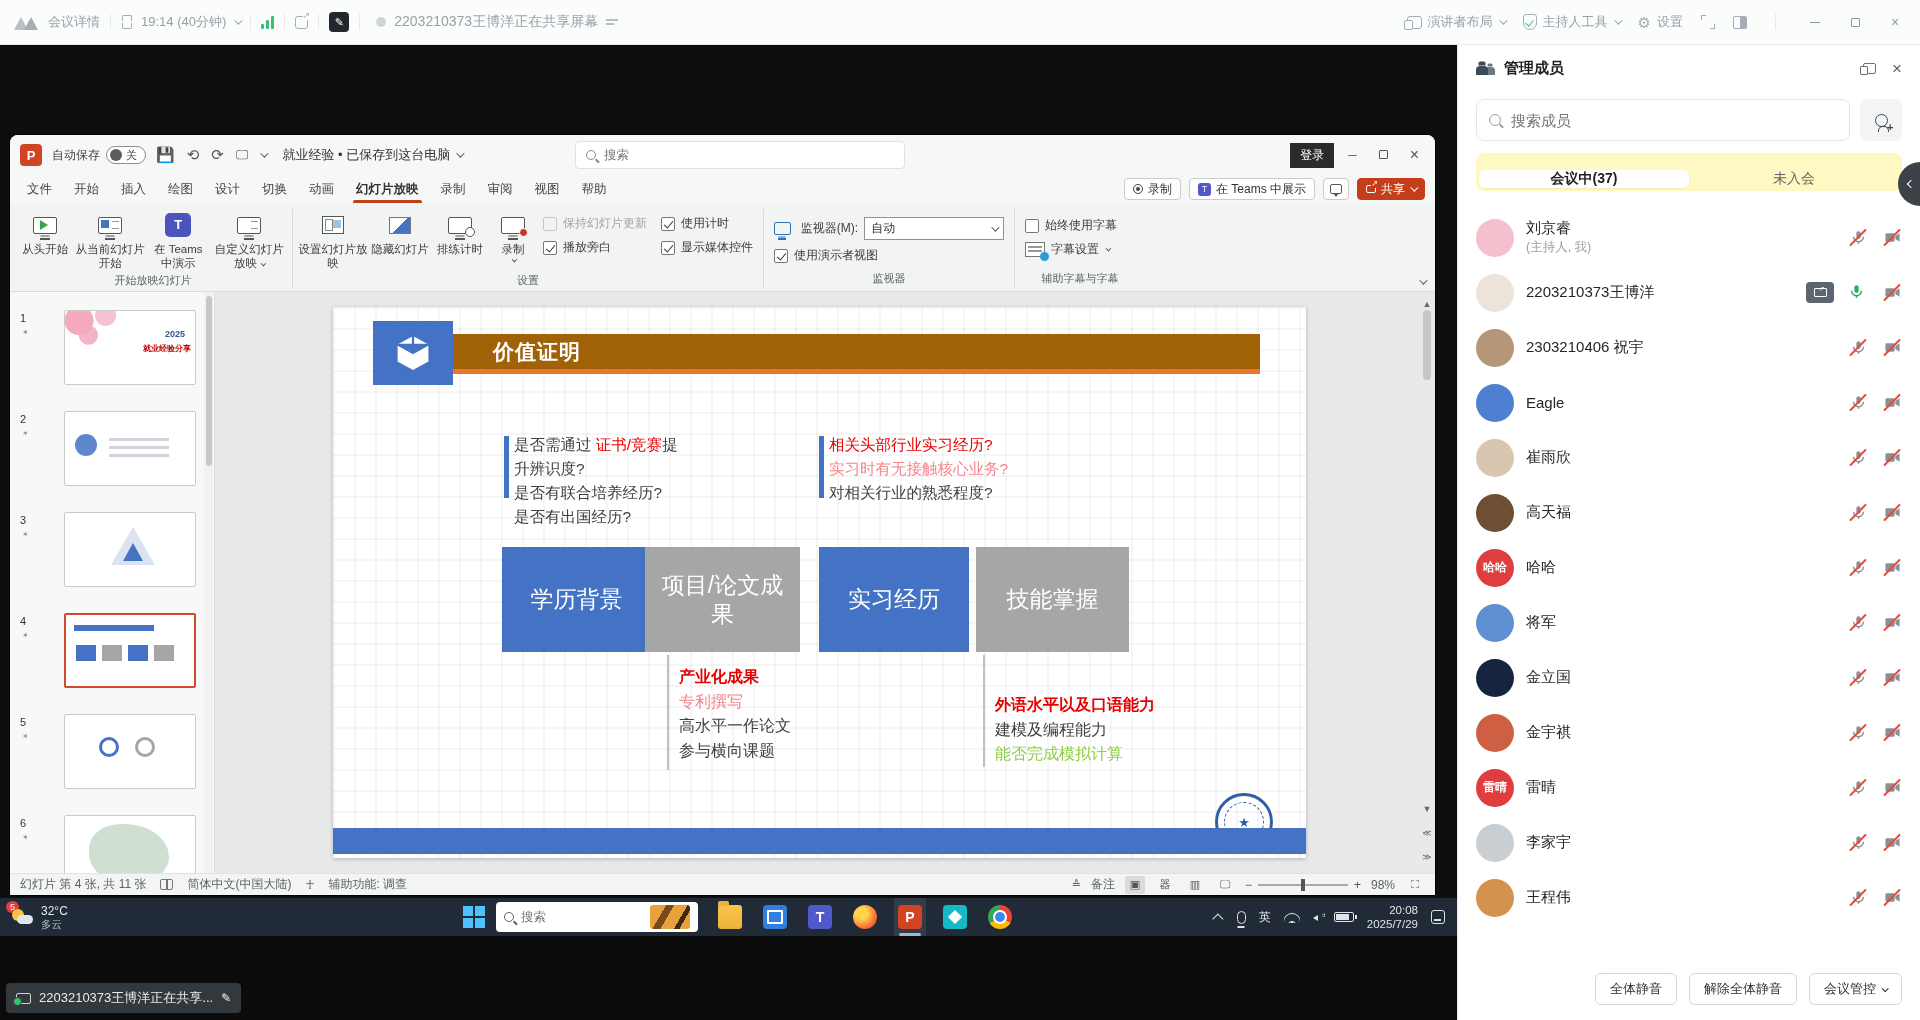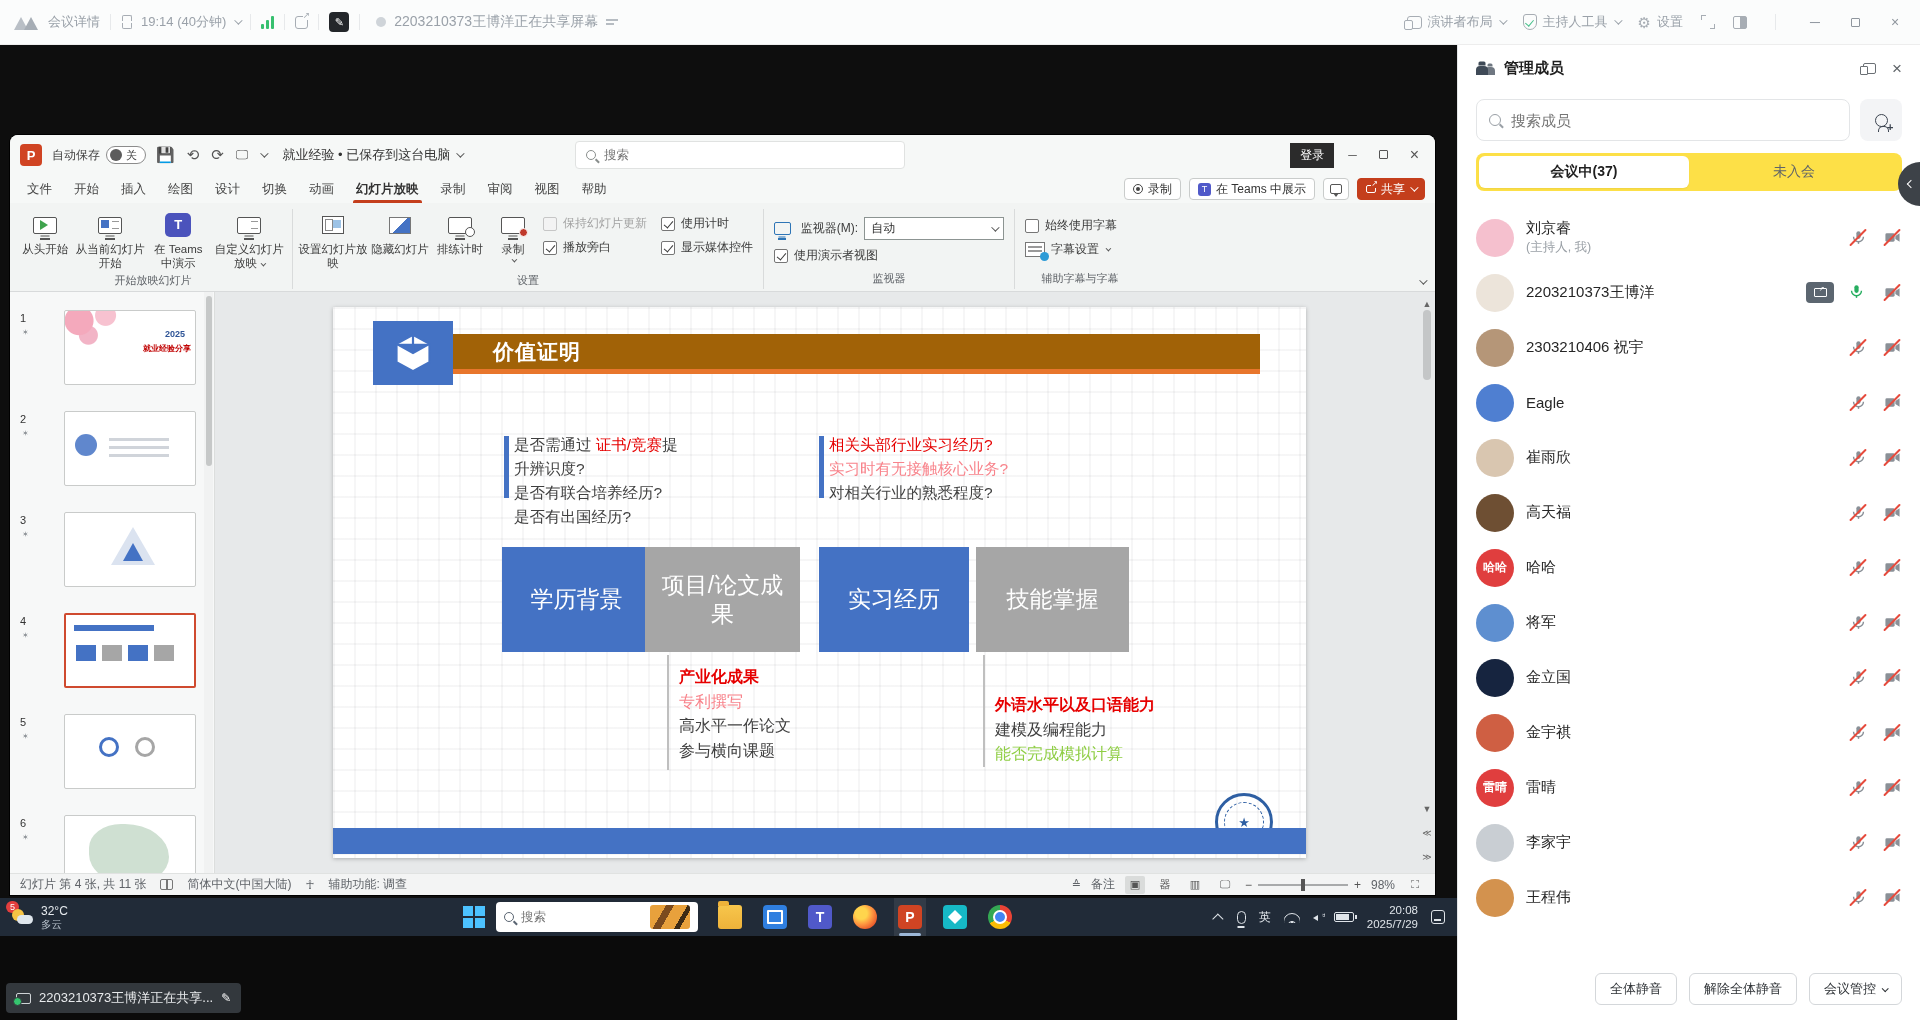--- a/index.html
+++ b/index.html
@@ -253,21 +253,21 @@
   .x-ic{font-size:17px;line-height:1;color:#5f6468;}
   .p-search-row{display:flex;align-items:center;gap:10px;padding:8px 18px 0 18px;}
   .p-search{flex:1;height:42px;border:1px solid #e3e5e7;border-radius:8px;display:flex;align-items:center;gap:10px;padding:0 12px;color:#9aa0a6;}
   .p-search .mag{width:12px;height:12px;border-color:#9aa0a6;}
   .p-search .mag::after{background:#9aa0a6;left:9px;top:10px;}
   .p-search input{border:none;outline:none;flex:1;font-size:15px;color:#333;background:transparent;font-family:inherit;}
   .addp{width:42px;height:42px;border-radius:8px;background:#f3f4f6;display:flex;align-items:center;justify-content:center;color:#3c4450;flex:none;}
   .addp-ic{width:13px;height:13px;border:1.6px solid #3c4450;border-radius:50%;position:relative;}
   .addp-ic::before{content:"";position:absolute;left:2px;bottom:-6px;width:9px;height:5px;border:1.6px solid #3c4450;border-bottom:none;border-radius:5px 5px 0 0;}
   .addp-ic::after{content:"+";position:absolute;right:-7px;bottom:-7px;font-size:11px;font-weight:bold;}
-  .p-tabs{margin:12px 18px 0 18px;height:38px;background:#fde047;border-radius:8px;display:flex;padding:3px;}
+  .p-tabs{margin:12px 18px 0 18px;height:38px;background:#fef9c3;border-radius:8px;display:flex;padding:3px;align-items:flex-end;}
   .p-tab{flex:1;display:flex;align-items:center;justify-content:center;font-size:14px;color:#5f6468;border-radius:6px;}
   .p-tab.active{background:#fff;color:#1f1f1f;font-weight:bold;box-shadow:0 1px 2px rgba(0,0,0,.06);}
   .collapse-handle{position:absolute;right:0;top:117px;width:22px;height:44px;background:#3d4248;border-radius:22px 0 0 22px;display:flex;align-items:center;justify-content:center;color:#fff;z-index:5;}
   .collapse-handle .chev{transform:rotate(135deg);border-color:#fff;margin-left:4px;}
   .m-list{position:absolute;left:0;top:165px;right:0;bottom:62px;overflow:hidden;}
   .m-row{height:55px;display:flex;align-items:center;padding:0 18px;gap:12px;}
   .m-avatar{width:38px;height:38px;border-radius:50%;flex:none;display:flex;align-items:center;justify-content:center;color:#fff;font-size:12px;font-weight:bold;letter-spacing:0;overflow:hidden;}
   .m-info{flex:1;min-width:0;}
   .m-name{font-size:15px;color:#262626;white-space:nowrap;overflow:hidden;text-overflow:ellipsis;}
   .m-sub{font-size:12.5px;color:#9aa0a6;margin-top:1px;}

